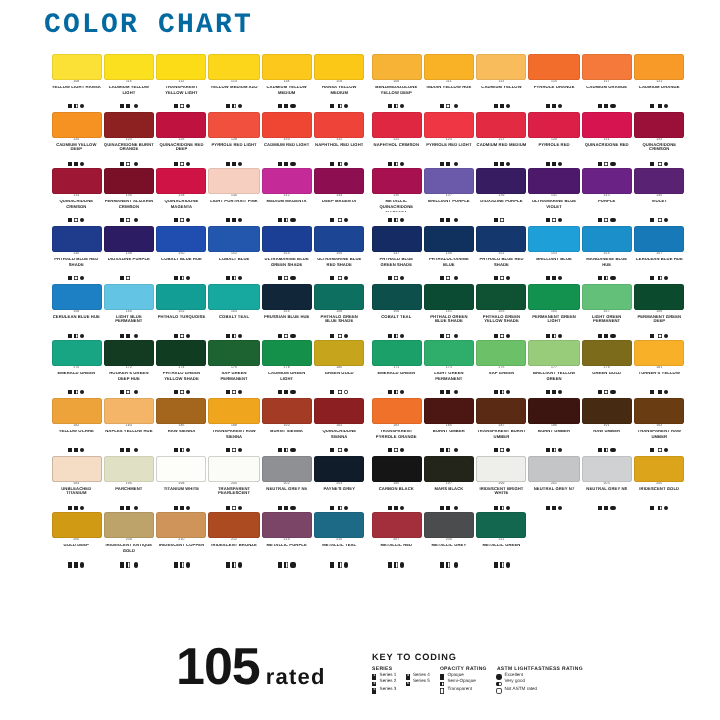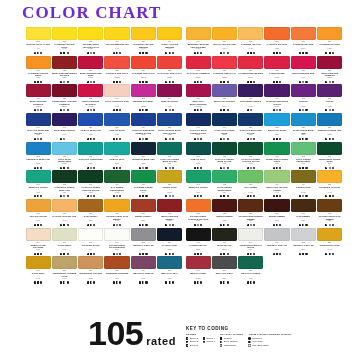--- a/index.html
+++ b/index.html
@@ -5,23 +5,23 @@
   html,body{margin:0;padding:0;}
   body{
     width:360px;height:360px;background:#ffffff;overflow:hidden;
     font-family:"Liberation Sans",sans-serif;color:#231f20;
   }
   .page{position:relative;width:360px;height:360px;box-sizing:border-box;}
 
   
   .title{
     position:absolute;left:22px;top:4px;
-    font-family:Liberation Serif, serif;
-    font-size:17px;font-weight:bold;letter-spacing:1.1px;
-    color:#6d28d9;line-height:18px;
+    font-family:Liberation Mono, monospace;
+    font-size:14px;font-weight:bold;letter-spacing:1.1px;
+    color:#0369a1;line-height:18px;
   }
 
   
   .panels{position:absolute;left:0;top:27px;width:360px;display:flex;}
   .panel{display:flex;flex-wrap:wrap;align-content:flex-start;}
   .panel.left{margin-left:25px;width:158px;}
   .panel.right{margin-left:2px;width:158px;}
 
   
   .cell{
@@ -56,21 +56,21 @@
   .m.sq-half{background:linear-gradient(90deg,#1c1c1c 50%,#ffffff 50%);box-shadow:inset 0 0 0 .3px #1c1c1c;}
   .m.sq-open{background:#ffffff;box-shadow:inset 0 0 0 .35px #1c1c1c;}
   .m.circ-full{background:#1c1c1c;border-radius:50%;}
   .m.circ-open{background:#fff;border-radius:50%;box-shadow:inset 0 0 0 .35px #1c1c1c;}
 
   
   .bignum{
     position:absolute;left:88px;top:318px;
     display:flex;align-items:baseline;
   }
-  .bignum .n{font-size:34px;font-weight:bold;letter-spacing:-0.5px;line-height:30px;color:#151515;}
+  .bignum .n{font-size:26px;font-weight:bold;letter-spacing:-0.5px;line-height:30px;color:#151515;}
   .bignum .w{font-size:11px;font-weight:bold;letter-spacing:.6px;line-height:11px;margin-left:3px;color:#151515;}
 
   
   .key{position:absolute;left:186px;top:326px;width:170px;}
   .key-title{font-size:4.6px;font-weight:bold;letter-spacing:.45px;color:#1a1a1a;margin-bottom:1.6px;}
   .key-cols{display:flex;gap:5px;}
   .key-sec{}
   .key-head{font-size:2.5px;font-weight:bold;letter-spacing:.18px;color:#1a1a1a;margin-bottom:1.2px;}
   .key-grid{display:flex;gap:4.5px;}
   .key-row{display:flex;align-items:center;gap:1.4px;height:3.5px;}

